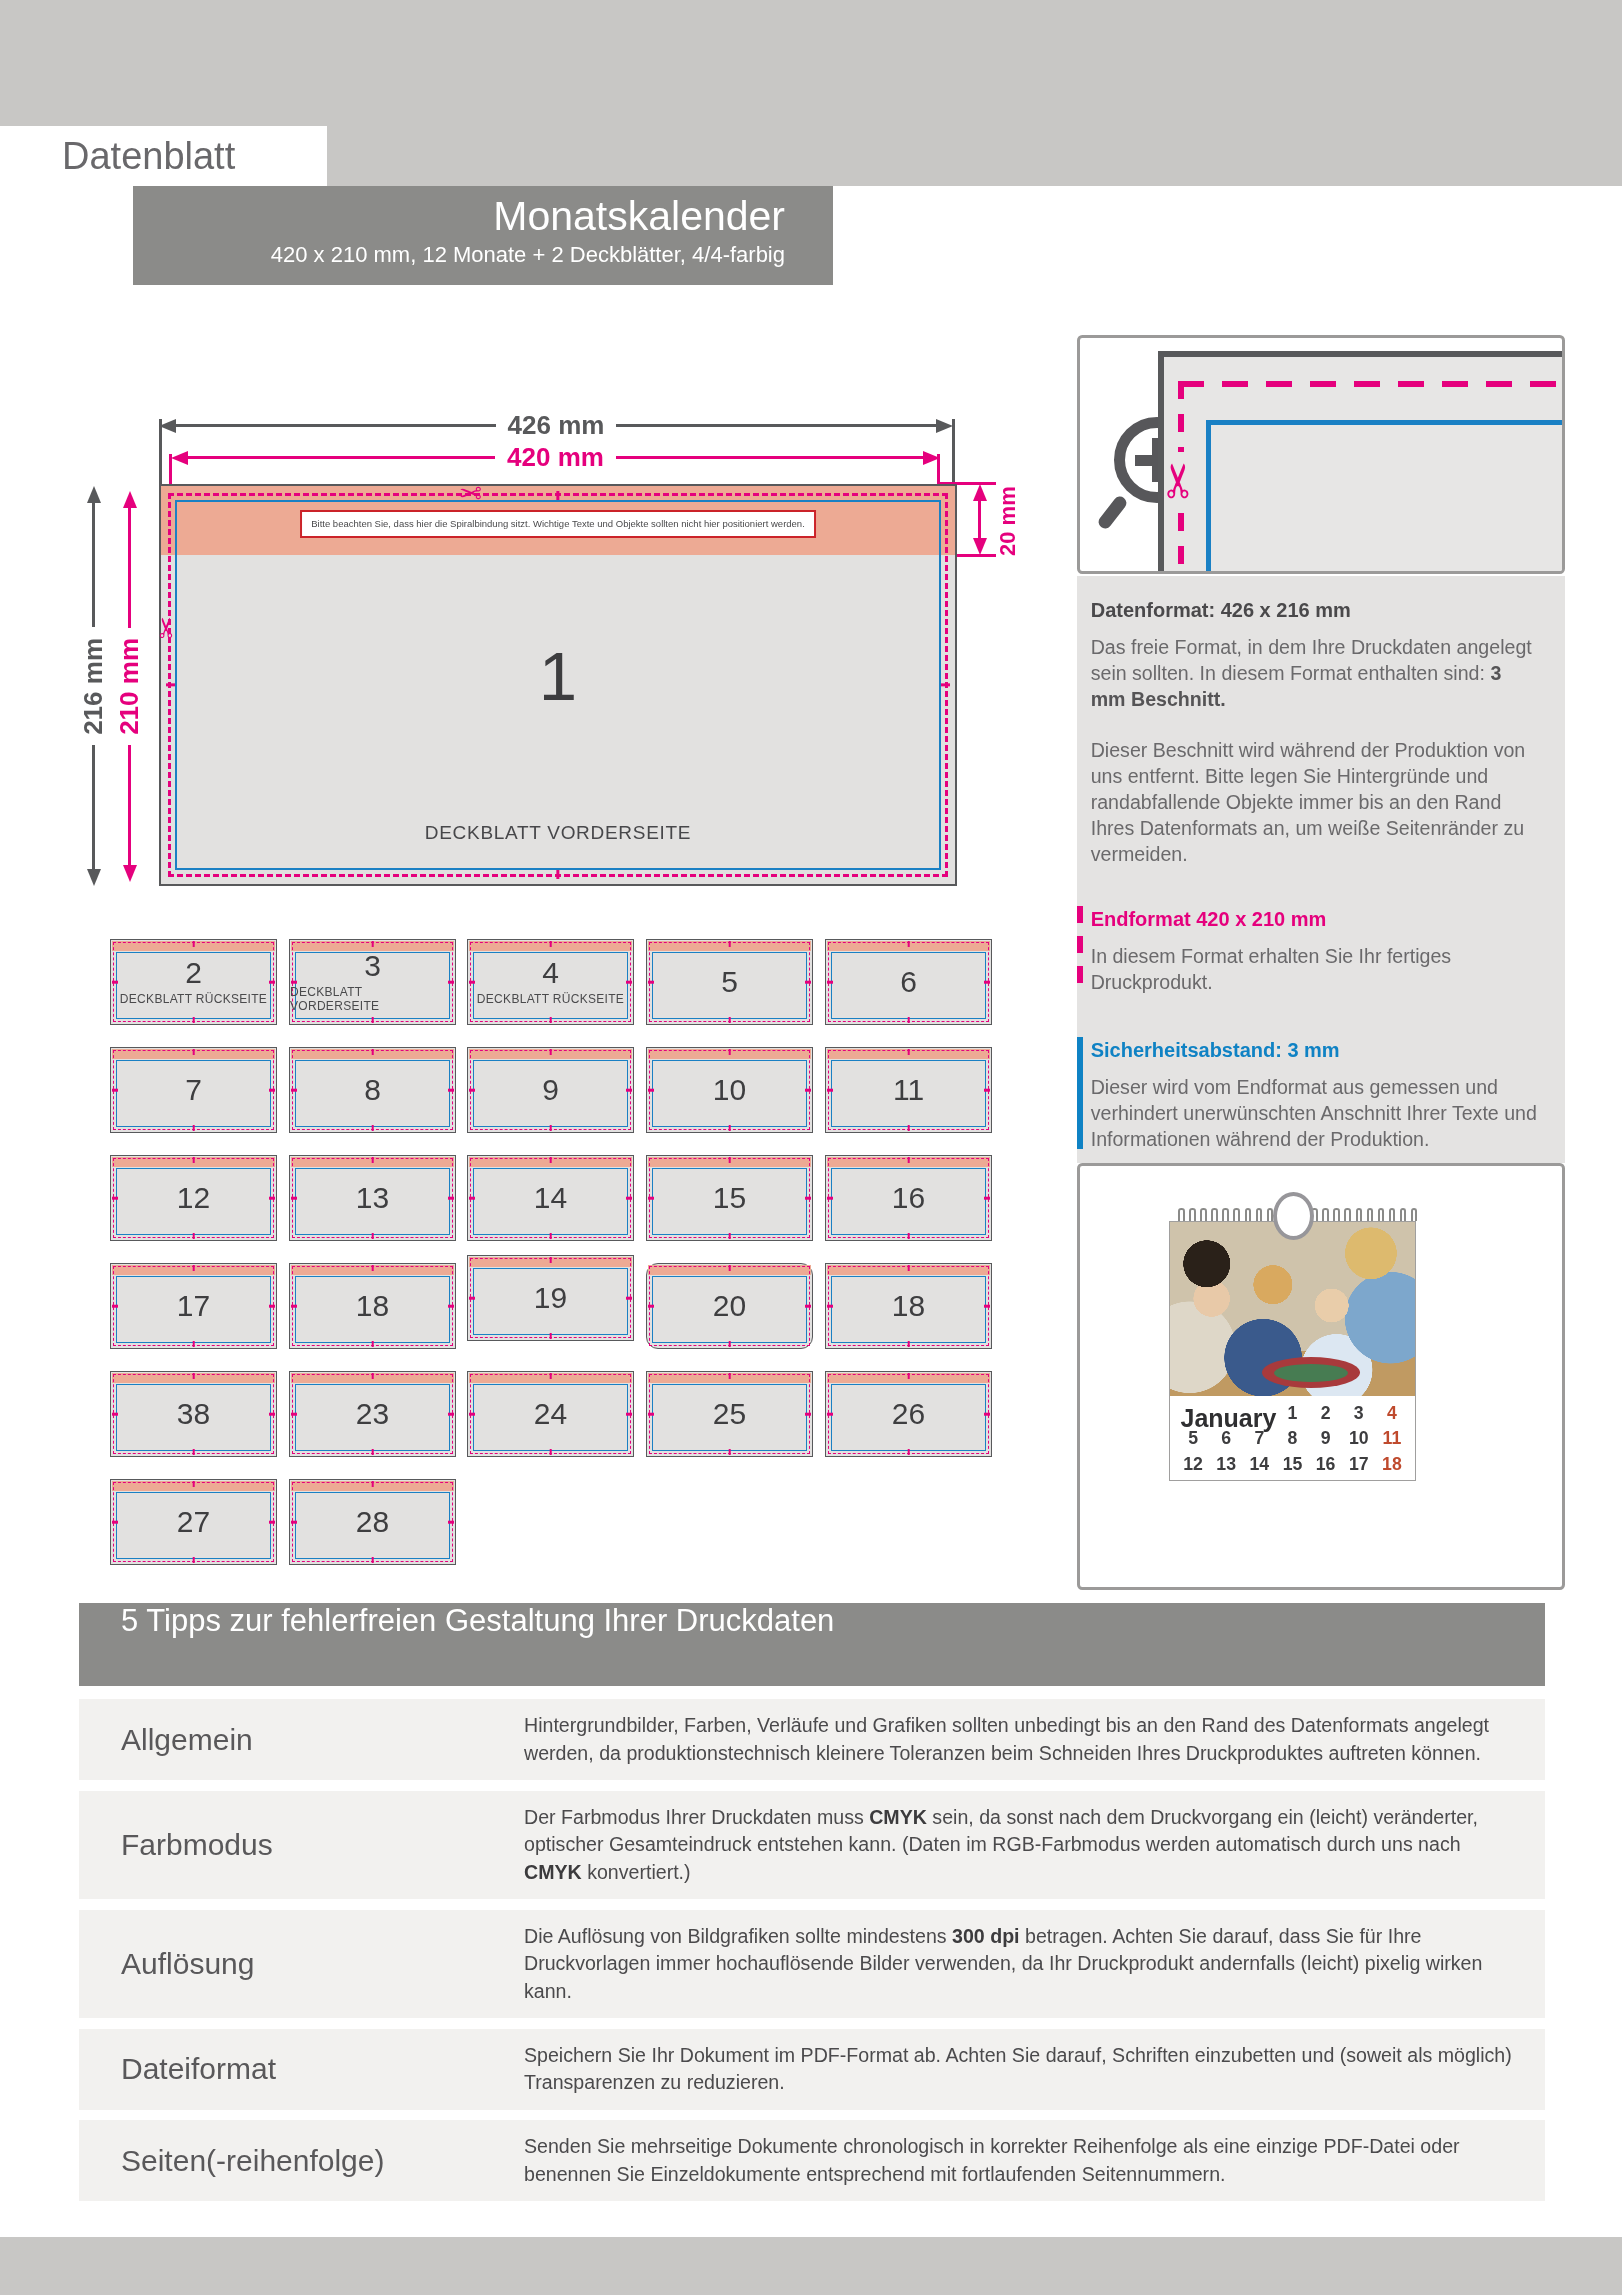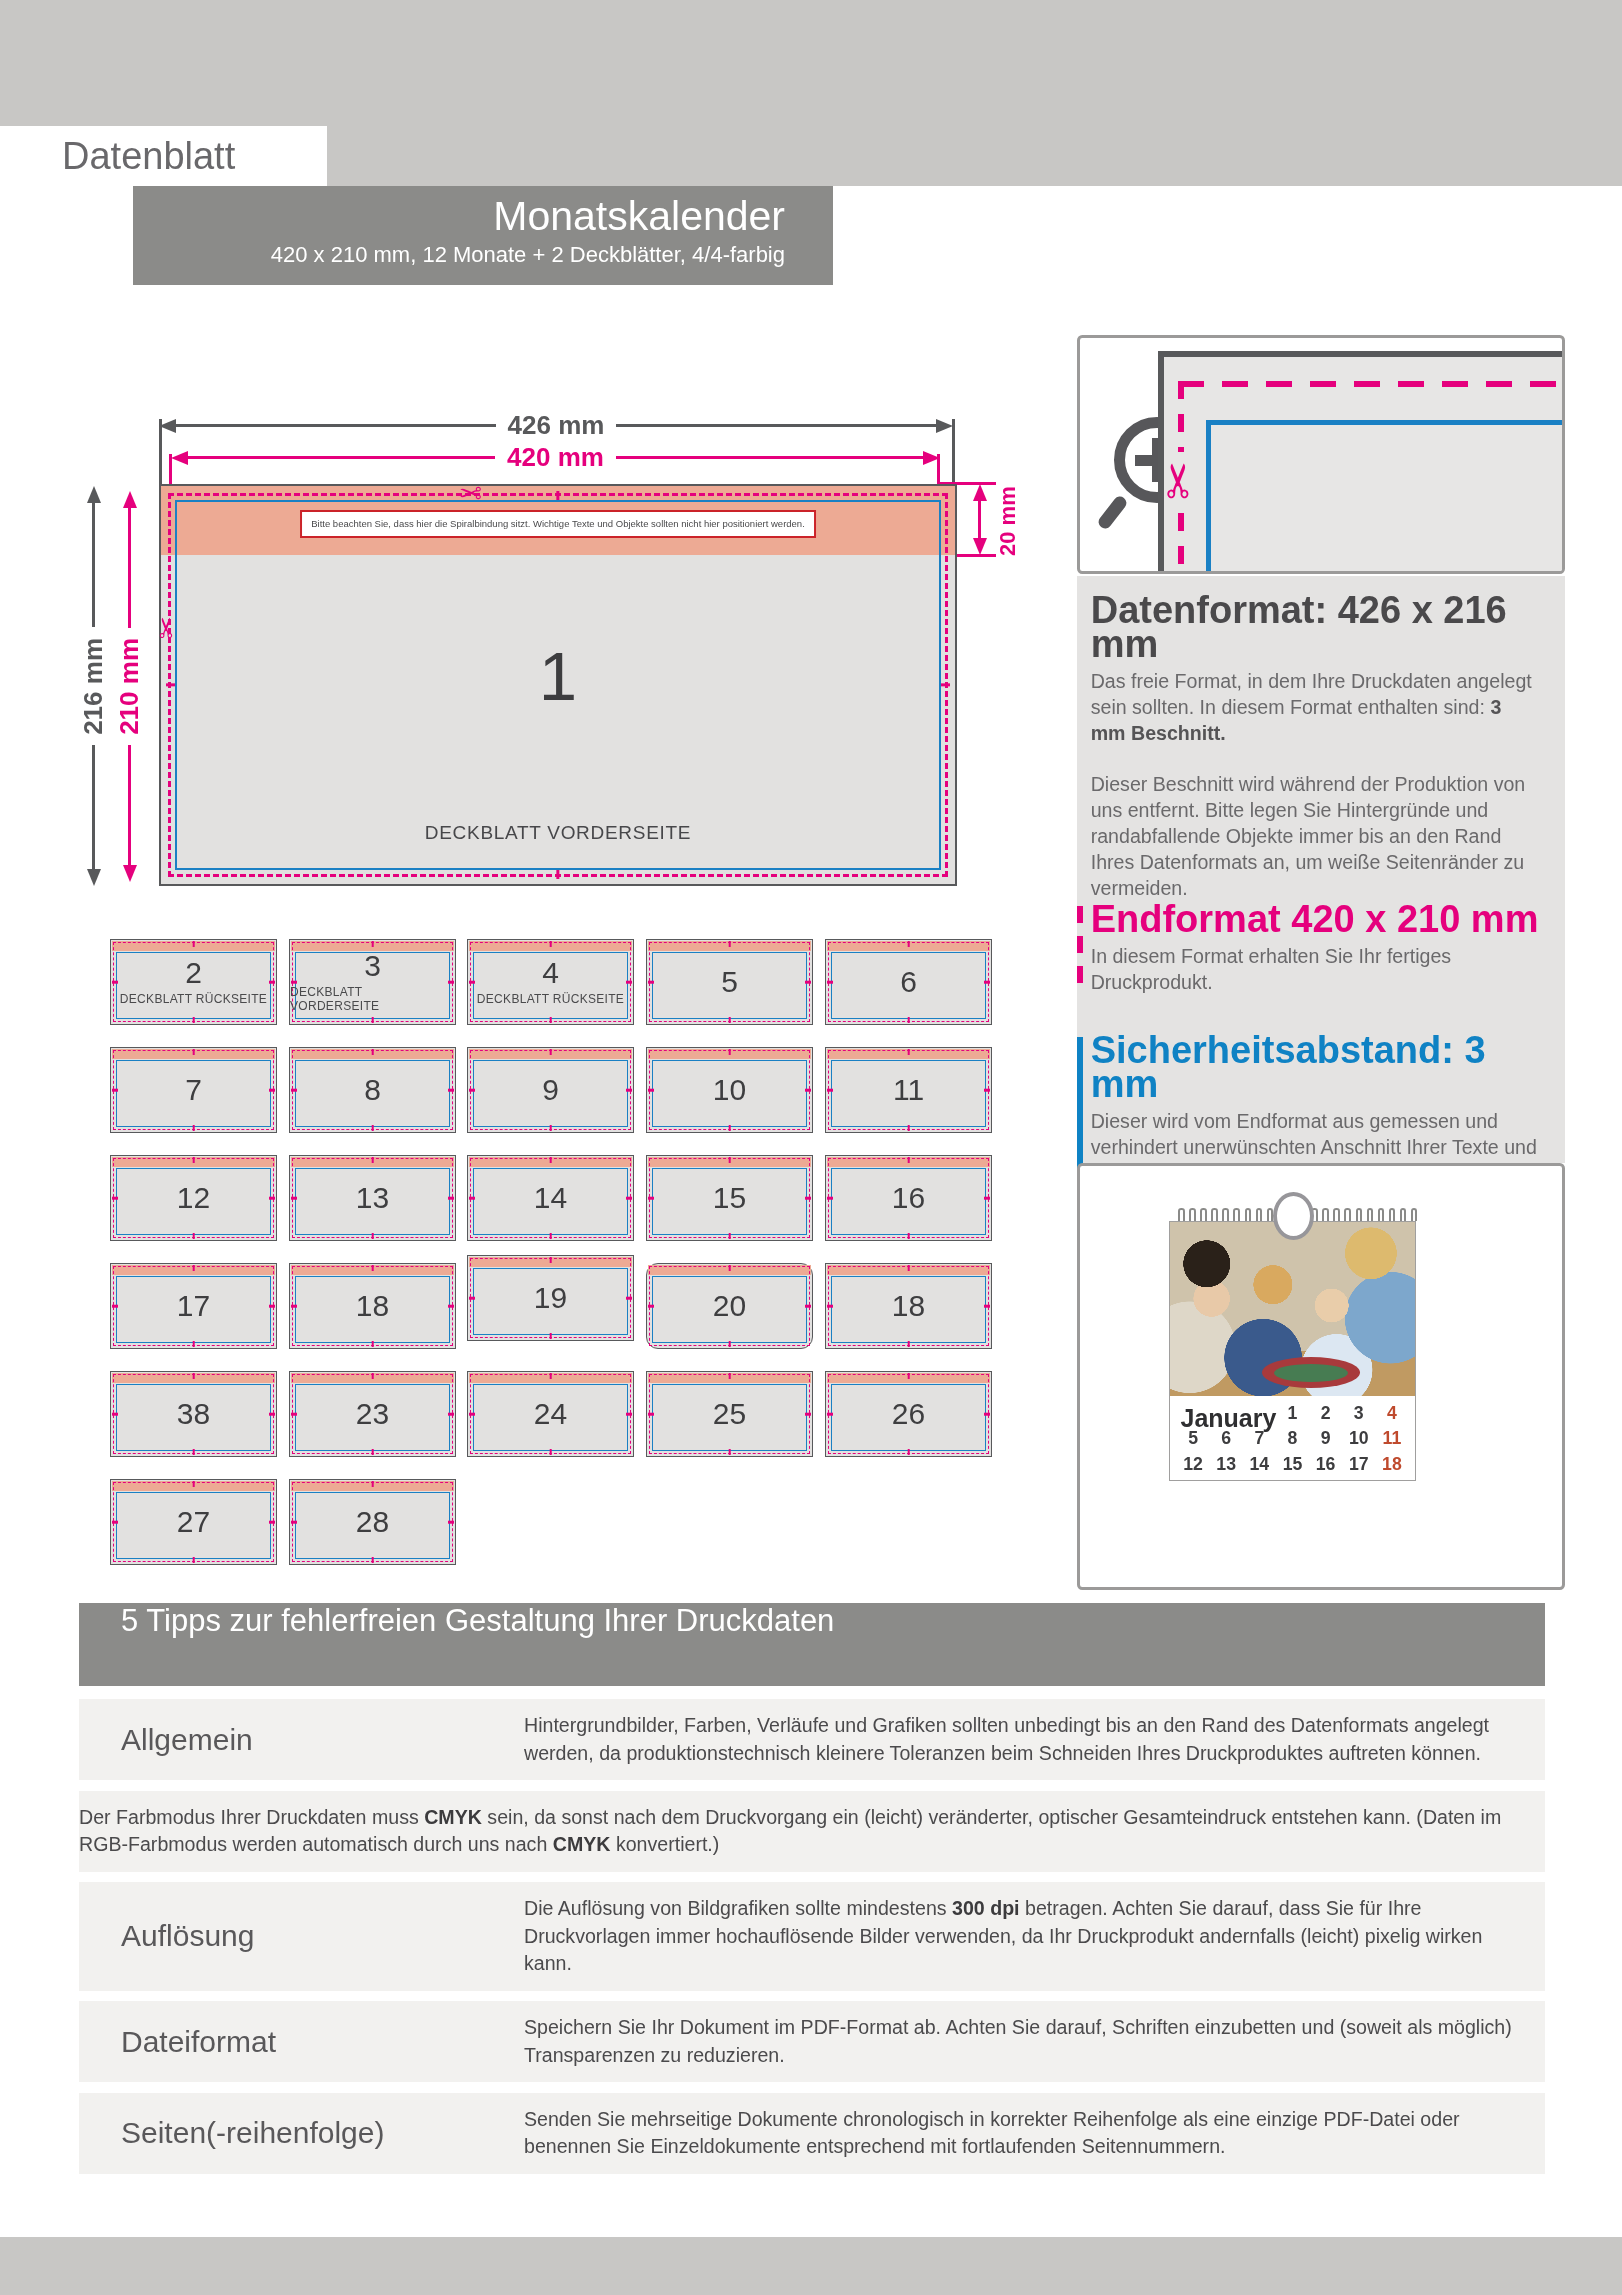--- a/index.html
+++ b/index.html
@@ -89,21 +89,21 @@
   .d-dv1{position:absolute;left:98px;top:43px;width:5.9px;height:71px;
         background:repeating-linear-gradient(180deg,var(--mag) 0 18.3px,transparent 18.3px 33px)}
   .d-dv2{position:absolute;left:98px;top:175px;width:5.9px;bottom:0;
         background:repeating-linear-gradient(180deg,var(--mag) 0 18.3px,transparent 18.3px 33px)}
   .d-sc{left:79px;top:119px;font-size:47px;transform:rotate(-90deg)}
   .d-bh{position:absolute;left:126px;top:82px;right:0;height:4.6px;background:var(--blu)}
   .d-bv{position:absolute;left:126px;top:82px;width:4.6px;bottom:0;background:var(--blu)}
 
   .panel{position:absolute;left:1077px;top:576px;width:488px;height:587px;background:#e4e3e2}
   .info{position:absolute;left:13.7px;right:26px}
-  .info h2{font-size:38px;line-height:34px;font-weight:bold;color:#4a494b}
+  .info h2{font-size:20px;line-height:34px;font-weight:bold;color:#4a494b}
   .info p{font-size:19.6px;line-height:26px;color:#6a696b;margin-top:6.5px}
   .info p b{color:#555456}
   .info.df{top:17px}
   .info.df .p2{margin-top:25px}
   .info.ef{top:326px}
   .info.ef h2{color:var(--mag)}
   .info.sf{top:457px}
   .info.sf h2{color:#0f82c4}
   .rule{position:absolute;left:-13.7px;top:3.9px;bottom:2.6px;width:5.9px}
   .rule.dashed{background:repeating-linear-gradient(180deg,var(--mag) 0 17px,transparent 17px 30px)}
@@ -650,20 +650,21 @@
     <span>5 Tipps zur fehlerfreien Gestaltung Ihrer Druckdaten</span>
   </div>
   <div class="tips-rows">
       <div class="tip-row">
         <div class="tip-label">Allgemein</div>
         <div class="tip-body">
           <div><span>Hintergrundbilder, Farben, Verläufe und Grafiken sollten unbedingt bis an den Rand des Datenformats angelegt werden, da produktionstechnisch kleinere Toleranzen beim Schneiden Ihres Druckproduktes auftreten können.</span></div>
         </div>
       </div>
       <div class="tip-row">
+        <div class="tip-label">Farbmodus</div>
         <div class="tip-body">
           <div><span>Der Farbmodus Ihrer Druckdaten muss </span><b>CMYK</b><span> sein, da sonst nach dem Druckvorgang ein (leicht) veränderter, optischer Gesamteindruck entstehen kann. (Daten im RGB-Farbmodus werden automatisch durch uns nach </span><b>CMYK</b><span> konvertiert.)</span></div>
         </div>
       </div>
       <div class="tip-row">
         <div class="tip-label">Auflösung</div>
         <div class="tip-body">
           <div><span>Die Auflösung von Bildgrafiken sollte mindestens </span><b>300 dpi</b><span> betragen. Achten Sie darauf, dass Sie für Ihre Druckvorlagen immer hochauflösende Bilder verwenden, da Ihr Druckprodukt andernfalls (leicht) pixelig wirken kann.</span></div>
         </div>
       </div>

